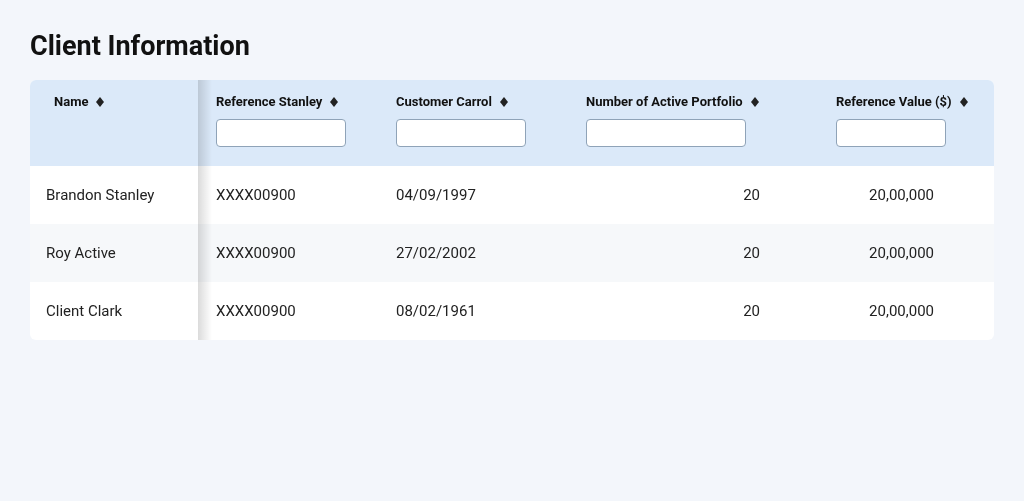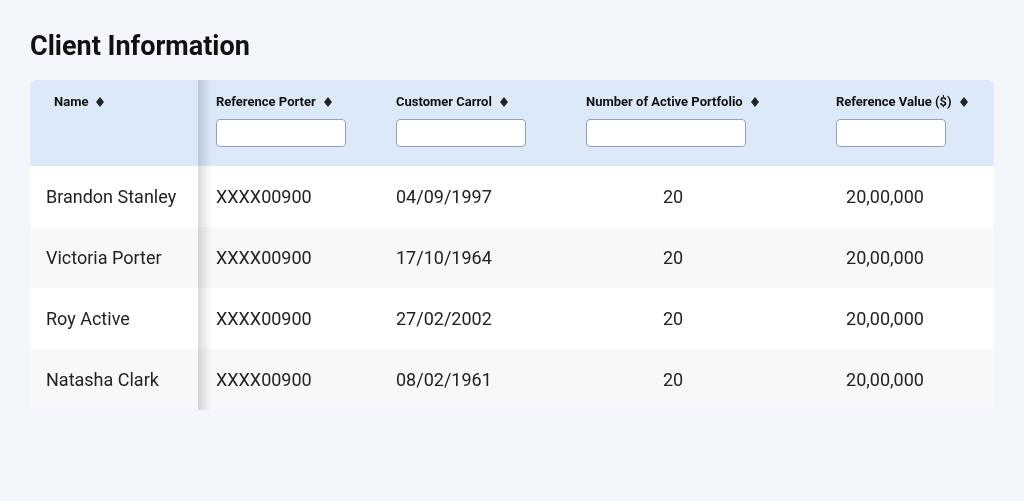--- a/index.html
+++ b/index.html
@@ -68,28 +68,28 @@
   .col-name   { width: 170px; padding-left: 24px; }
   .col-ref    { width: 180px; }
   .col-since  { width: 190px; }
   .col-active { width: 250px; }
   .col-value  { width: auto; }
   .col-active .filter-input { width: 160px; }
   .col-value  .filter-input { width: 110px; }
 
   tbody td {
     padding: 20px 16px;
-    font-size: 18px;
+    font-size: 15px;
     color: #222;
     border: none;
   }
   tbody tr:nth-child(even) td {
     background: #f6f8fa;
   }
-  .num-right { text-align: center; padding-right: 60px; }
+  .num-right { text-align: right; padding-right: 60px; }
 
   
   .frozen-shadow {
     position: absolute;
     top: 0;
     bottom: 0;
     left: 168px;
     width: 14px;
     pointer-events: none;
     background: linear-gradient(to right, rgba(0,0,0,0.14), rgba(0,0,0,0));
@@ -117,21 +117,21 @@
                 <svg width="8" height="5" viewBox="0 0 8 5">
                     <path d="M4 5 L8 0 L0 0 Z" fill="#222"></path>
                   </svg>
               </span>
             </div>
           </div>
         </th>
         <th class="col-ref">
           <div class="th-inner">
             <div class="th-label">
-              <span>Reference Porter</span>
+              <span>Reference Stanley</span>
               <span class="sort-icon">
                 <svg width="8" height="5" viewBox="0 0 8 5">
                     <path d="M4 0 L8 5 L0 5 Z" fill="#222"></path>
                   </svg>
                 <svg width="8" height="5" viewBox="0 0 8 5">
                     <path d="M4 5 L8 0 L0 0 Z" fill="#222"></path>
                   </svg>
               </span>
             </div>
             <input class="filter-input" style="">
@@ -189,35 +189,28 @@
     </thead>
     <tbody id="rows">
         <tr>
           <td>Brandon Stanley</td>
           <td>XXXX00900</td>
           <td>04/09/1997</td>
           <td class="num-right">20</td>
           <td class="num-right">20,00,000</td>
         </tr>
         <tr>
-          <td>Victoria Porter</td>
-          <td>XXXX00900</td>
-          <td>17/10/1964</td>
-          <td class="num-right">20</td>
-          <td class="num-right">20,00,000</td>
-        </tr>
-        <tr>
           <td>Roy Active</td>
           <td>XXXX00900</td>
           <td>27/02/2002</td>
           <td class="num-right">20</td>
           <td class="num-right">20,00,000</td>
         </tr>
         <tr>
-          <td>Natasha Clark</td>
+          <td>Client Clark</td>
           <td>XXXX00900</td>
           <td>08/02/1961</td>
           <td class="num-right">20</td>
           <td class="num-right">20,00,000</td>
         </tr>
       </tbody>
   </table>
   <div class="frozen-shadow"></div>
 </div>
 

